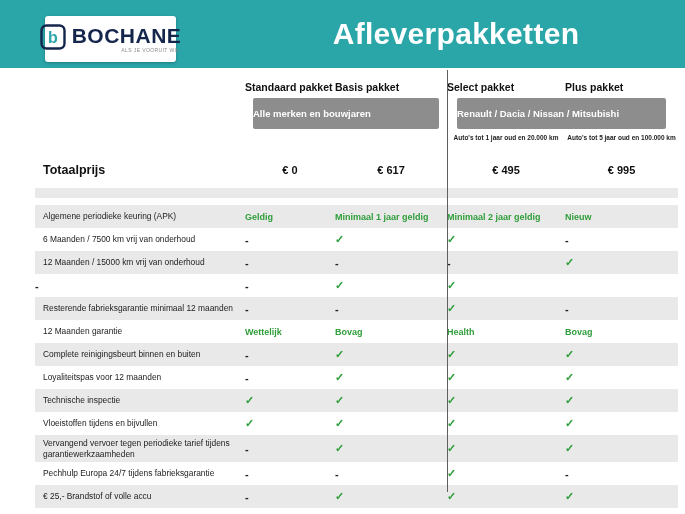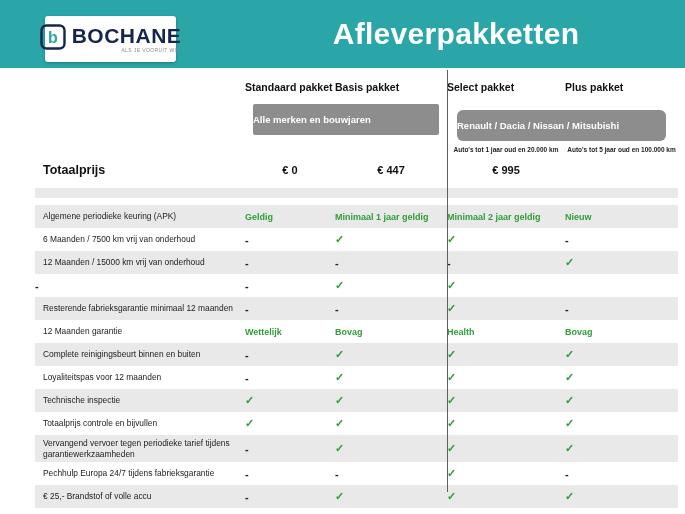--- a/index.html
+++ b/index.html
@@ -26,26 +26,26 @@
   .vdivider{position:absolute;left:447px;top:2px;width:1px;height:422px;background:var(--divider,#5F5F5F);}
   .grid{display:grid;grid-template-columns:210px 90px 112px 118px 113px;align-items:center;width:643px;}
   .head-row{min-height:18px;}
   .colh{font-size:10.5px;font-weight:bold;color:#111;}
   .badge-row{min-height:16px;}
   .badge{
     background:var(--badge,#8D8D8D);color:#fff;font-size:9.5px;font-weight:bold;
     text-align:left;border-radius:2px;padding:10px 0;margin:2px 8px 0 8px;white-space:nowrap;
   }
   .badge.left{grid-column:2 / 4;}
-  .badge.right{grid-column:4 / 6;margin:14px 12px 0 10px;border-radius:6px;}
+  .badge.right{grid-column:4 / 6;margin:2px 12px 0 10px;}
   .notes-row{min-height:13px;}
   .note{font-size:6.5px;font-weight:bold;color:#222;text-align:center;padding-top:3px;}
   .note.n1{grid-column:4;}
   .note.n2{grid-column:5;}
-  .price-row{min-height:27px;margin-top:2px;}
+  .price-row{min-height:27px;margin-top:14px;}
   .price-label{font-size:12.5px;font-weight:bold;color:#111;padding-left:8px;}
   .price-val{font-size:11px;font-weight:bold;color:#111;text-align:center;}
   .spacer{width:643px;height:10px;background:var(--stripe,#E9E9E9);margin-top:5px;margin-bottom:7px;}
   .frow{min-height:23px;}
   .frow.alt{background:var(--stripe,#E9E9E9);}
   .rlabel{font-size:8.4px;color:#222;padding:3px 2px 3px 8px;line-height:1.25;}
   .val{text-align:left;}
   .val.check{color:var(--green,#2F9E3A);font-size:11px;font-weight:bold;}
   .val.dash{color:#222;font-size:11px;font-weight:bold;}
   .val.textval{color:var(--green,#2F9E3A);font-size:9px;font-weight:bold;}
@@ -88,21 +88,22 @@
     </div>
 
     <div class="grid notes-row">
       <div class="note n1">Auto's tot 1 jaar oud en 20.000 km</div>
       <div class="note n2">Auto's tot 5 jaar oud en 100.000 km</div>
     </div>
 
     <div class="grid price-row">
       <div class="price-label">Totaalprijs</div>
       <div class="price-val">€ 0</div>
-      <div class="price-val">€ 447</div>
+      <div class="price-val">€ 617</div>
+      <div class="price-val">€ 495</div>
       <div class="price-val">€ 995</div>
     </div>
 
     <div class="spacer"></div>
 
     <div>
         <div class="grid frow alt">
           <div class="rlabel">Algemene periodieke keuring (APK)</div>
           <div class="val textval">Geldig</div>
           <div class="val textval">Minimaal 1 jaar geldig</div>
@@ -158,21 +159,21 @@
           <div class="val check">✓</div>
         </div>
         <div class="grid frow alt">
           <div class="rlabel">Technische inspectie</div>
           <div class="val check">✓</div>
           <div class="val check">✓</div>
           <div class="val check">✓</div>
           <div class="val check">✓</div>
         </div>
         <div class="grid frow">
-          <div class="rlabel">Totaalprijs controle en bijvullen</div>
+          <div class="rlabel">Vloeistoffen tijdens en bijvullen</div>
           <div class="val check">✓</div>
           <div class="val check">✓</div>
           <div class="val check">✓</div>
           <div class="val check">✓</div>
         </div>
         <div class="grid frow alt">
           <div class="rlabel">Vervangend vervoer tegen periodieke tarief tijdens garantiewerkzaamheden</div>
           <div class="val dash">-</div>
           <div class="val check">✓</div>
           <div class="val check">✓</div>

